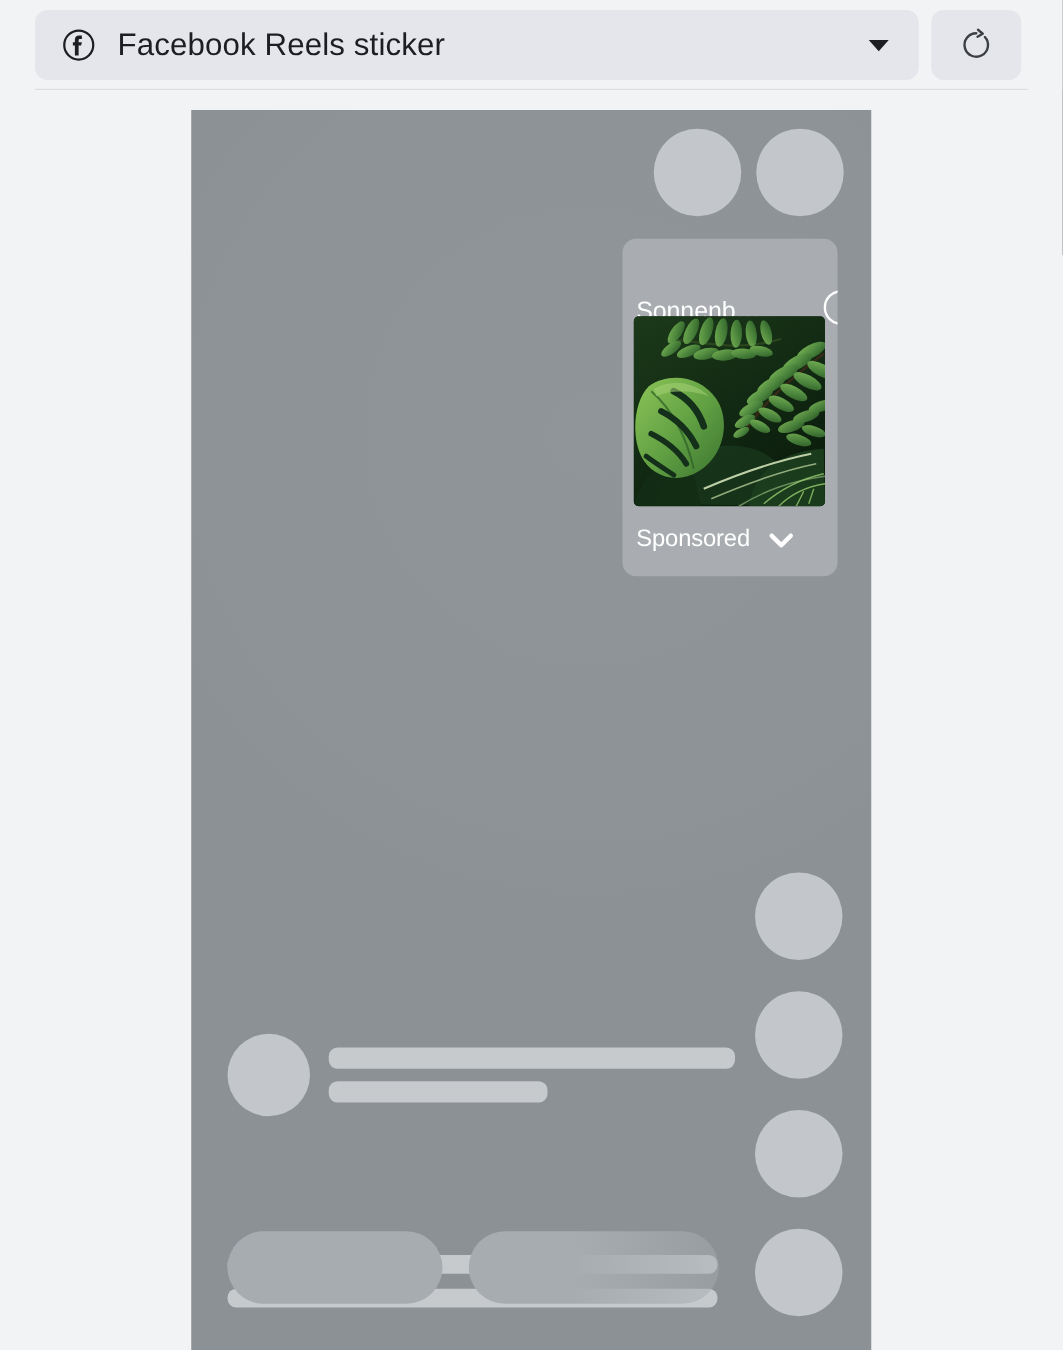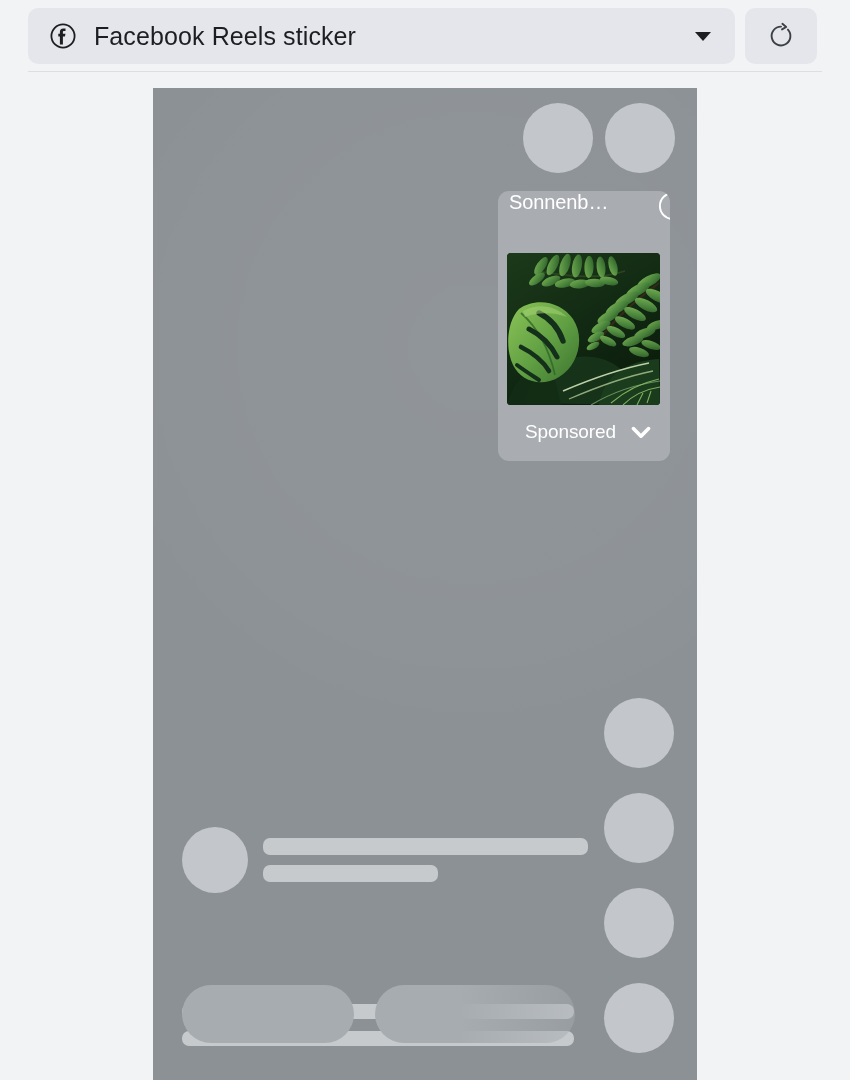--- a/index.html
+++ b/index.html
@@ -167,21 +167,21 @@
     padding: 0;
     overflow: hidden;
   }
 
   .sticker-head {
     position: absolute;
     left: 0; top: 0;
     width: 200px;
     height: 70px;
     display: flex;
-    align-items: flex-start;
+    align-items: flex-end;
     padding: 0 10px 0 11px;
   }
 
   .sticker-title {
     font-size: 20px;
     color: #ffffff;
     white-space: nowrap;
     overflow: hidden;
     flex: 1 1 auto;
     letter-spacing: -0.1px;
@@ -203,21 +203,20 @@
 
   .sticker-foot {
     position: absolute;
     left: 0;
     top: 218px;
     width: 152px;
     height: 46px;
     display: flex;
     align-items: center;
     padding: 0 12px 0 11px;
-    margin-left: 16px;
   }
 
   .sponsored-label {
     font-size: 19px;
     color: #ffffff;
     flex: 1 1 auto;
     white-space: nowrap;
     letter-spacing: -0.1px;
   }
 

